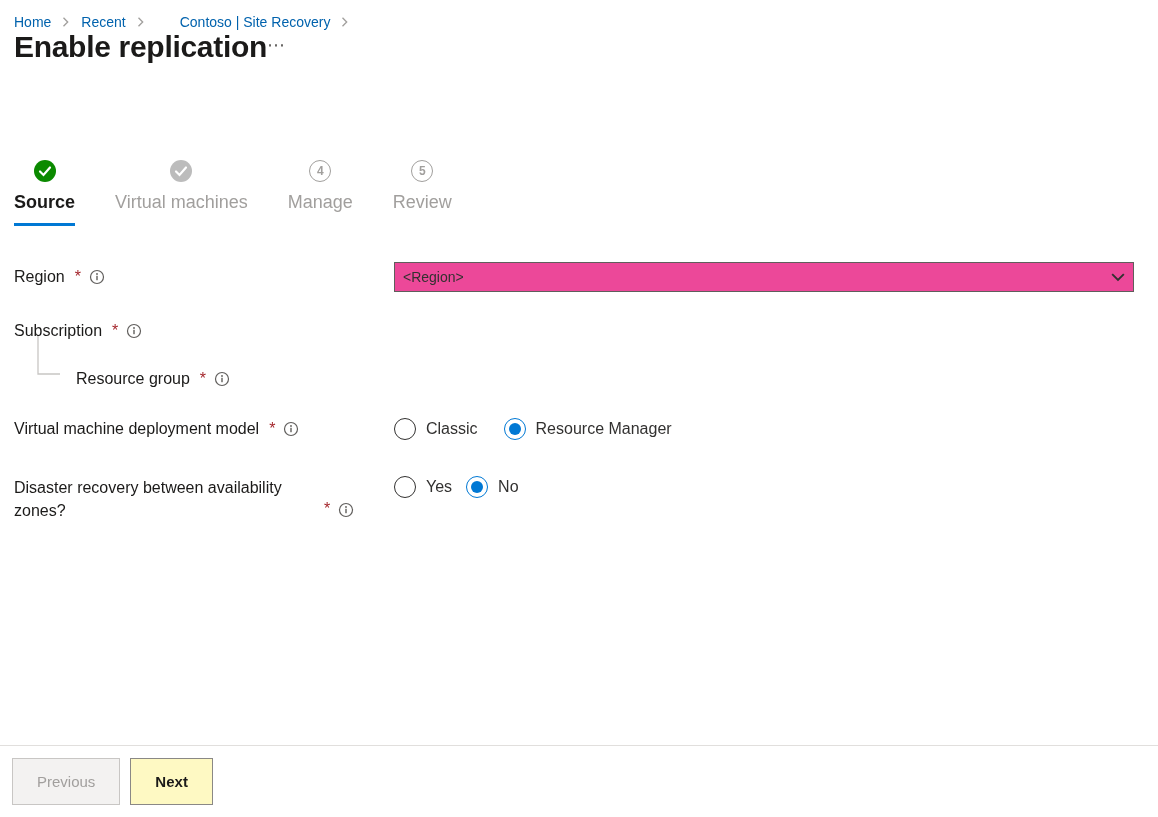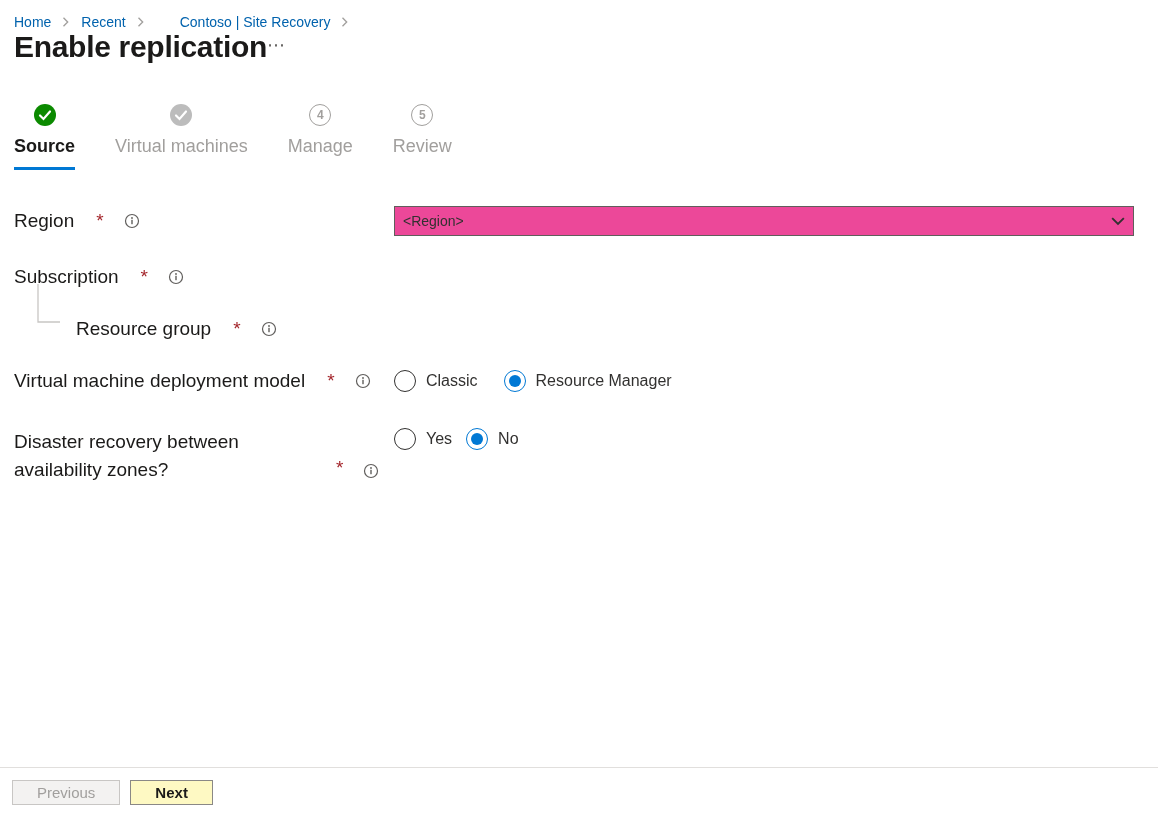--- a/index.html
+++ b/index.html
@@ -38,21 +38,21 @@
       font-size: 14px;
       margin: 0 4px;
     }
     .breadcrumb .sep svg {
       width: 10px;
       height: 10px;
       display: block;
     }
     .page-title-row {
       display: flex;
-      margin-bottom: 40px;
+      margin-bottom: 96px;
     }
     h1.page-title {
       font-size: 30px;
       font-weight: 600;
       color: #1b1a19;
       letter-spacing: -0.3px;
     }
     .more-dots {
       color: #605e5c;
       font-size: 18px;
@@ -115,22 +115,22 @@
       align-items: center;
       margin-bottom: 30px;
     }
     .form-row.top-align {
       align-items: flex-start;
     }
     .form-label-col {
       width: 380px;
       display: flex;
       align-items: center;
-      gap: 20px;
-      font-size: 19px;
+      gap: 8px;
+      font-size: 16px;
       color: #1b1a19;
     }
     .form-label-col.indented {
       padding-left: 62px;
       position: relative;
     }
     .indent-bracket {
       position: absolute;
       left: 22px;
       top: -34px;
@@ -224,21 +224,21 @@
       bottom: 0;
       left: 0;
       right: 0;
       border-top: 1px solid #e1dfdd;
       padding: 12px;
       display: flex;
       gap: 10px;
       background: #fff;
     }
     .btn {
-      height: 25px;
+      height: 47px;
       padding: 0 24px;
       font-size: 15px;
       border: 1px solid #8a8886;
       background: #fff;
       cursor: pointer;
       font-family: inherit;
     }
     .btn.disabled {
       background: #f3f2f1;
       color: #a19f9d;

